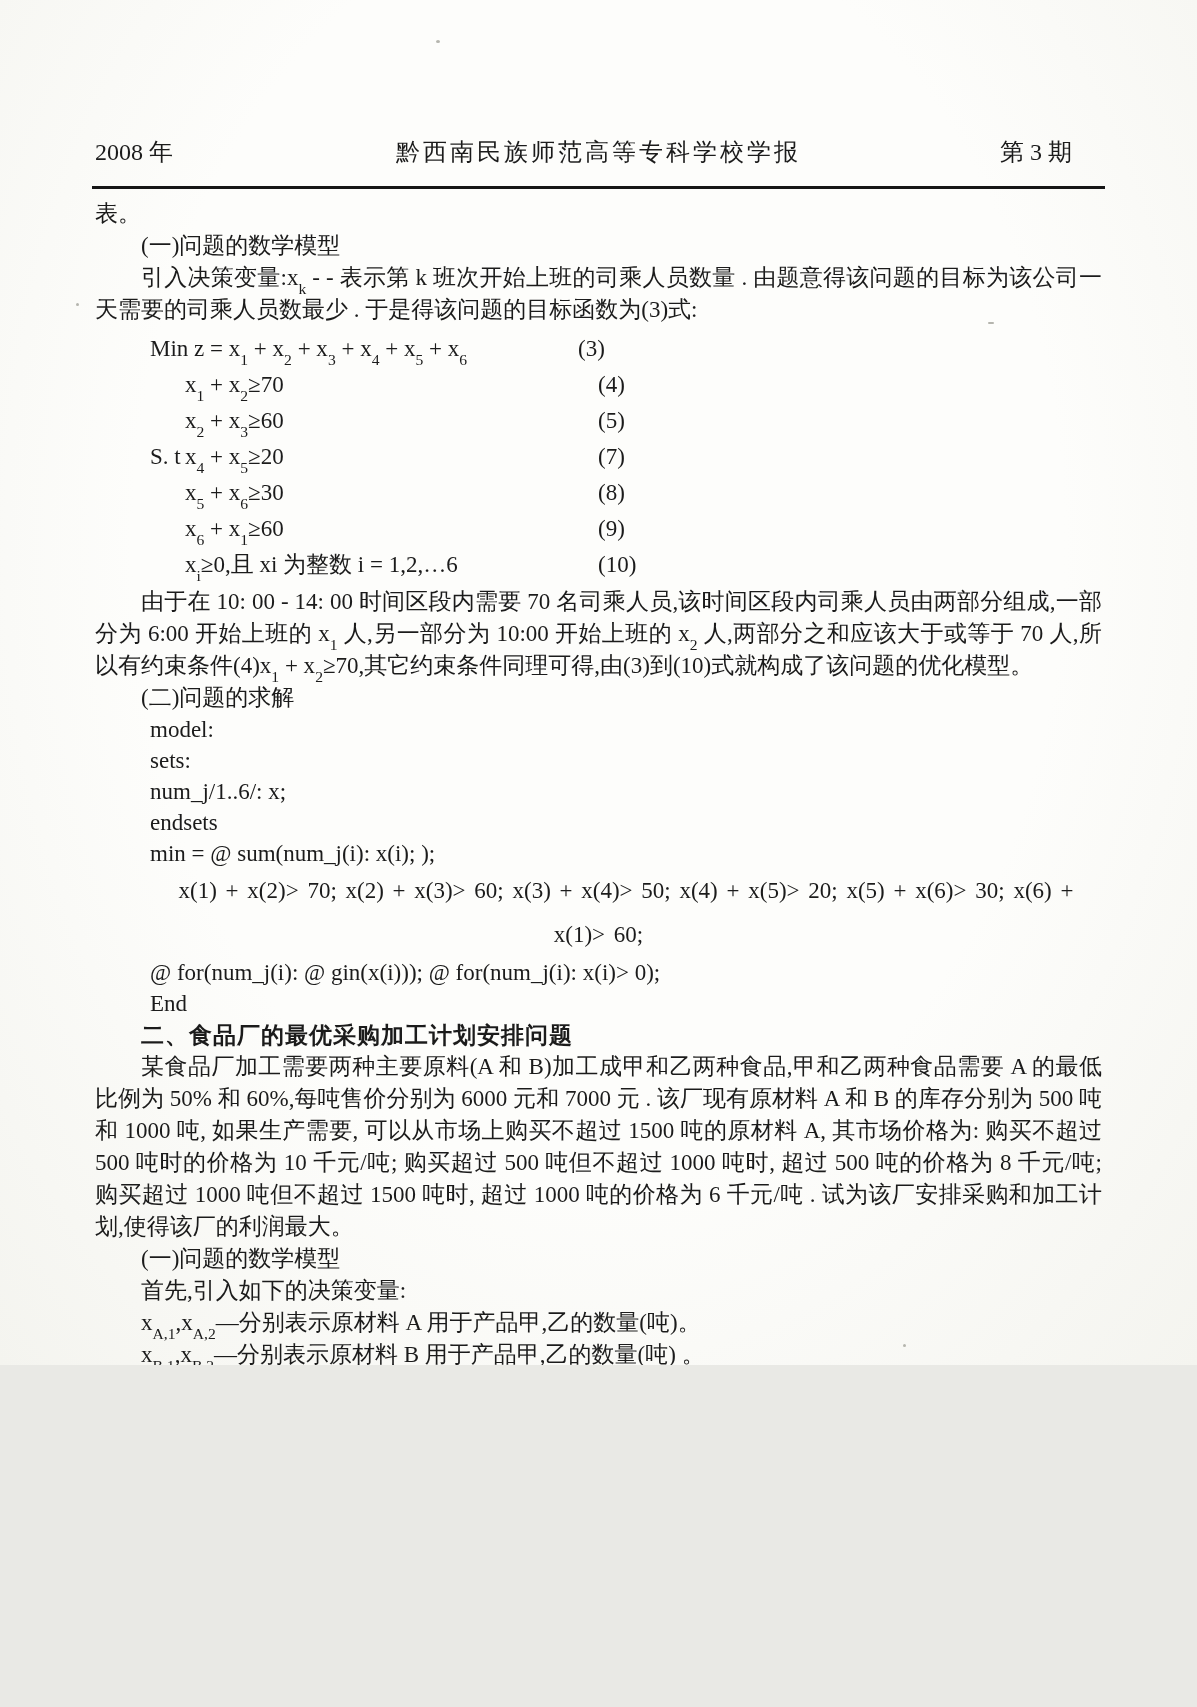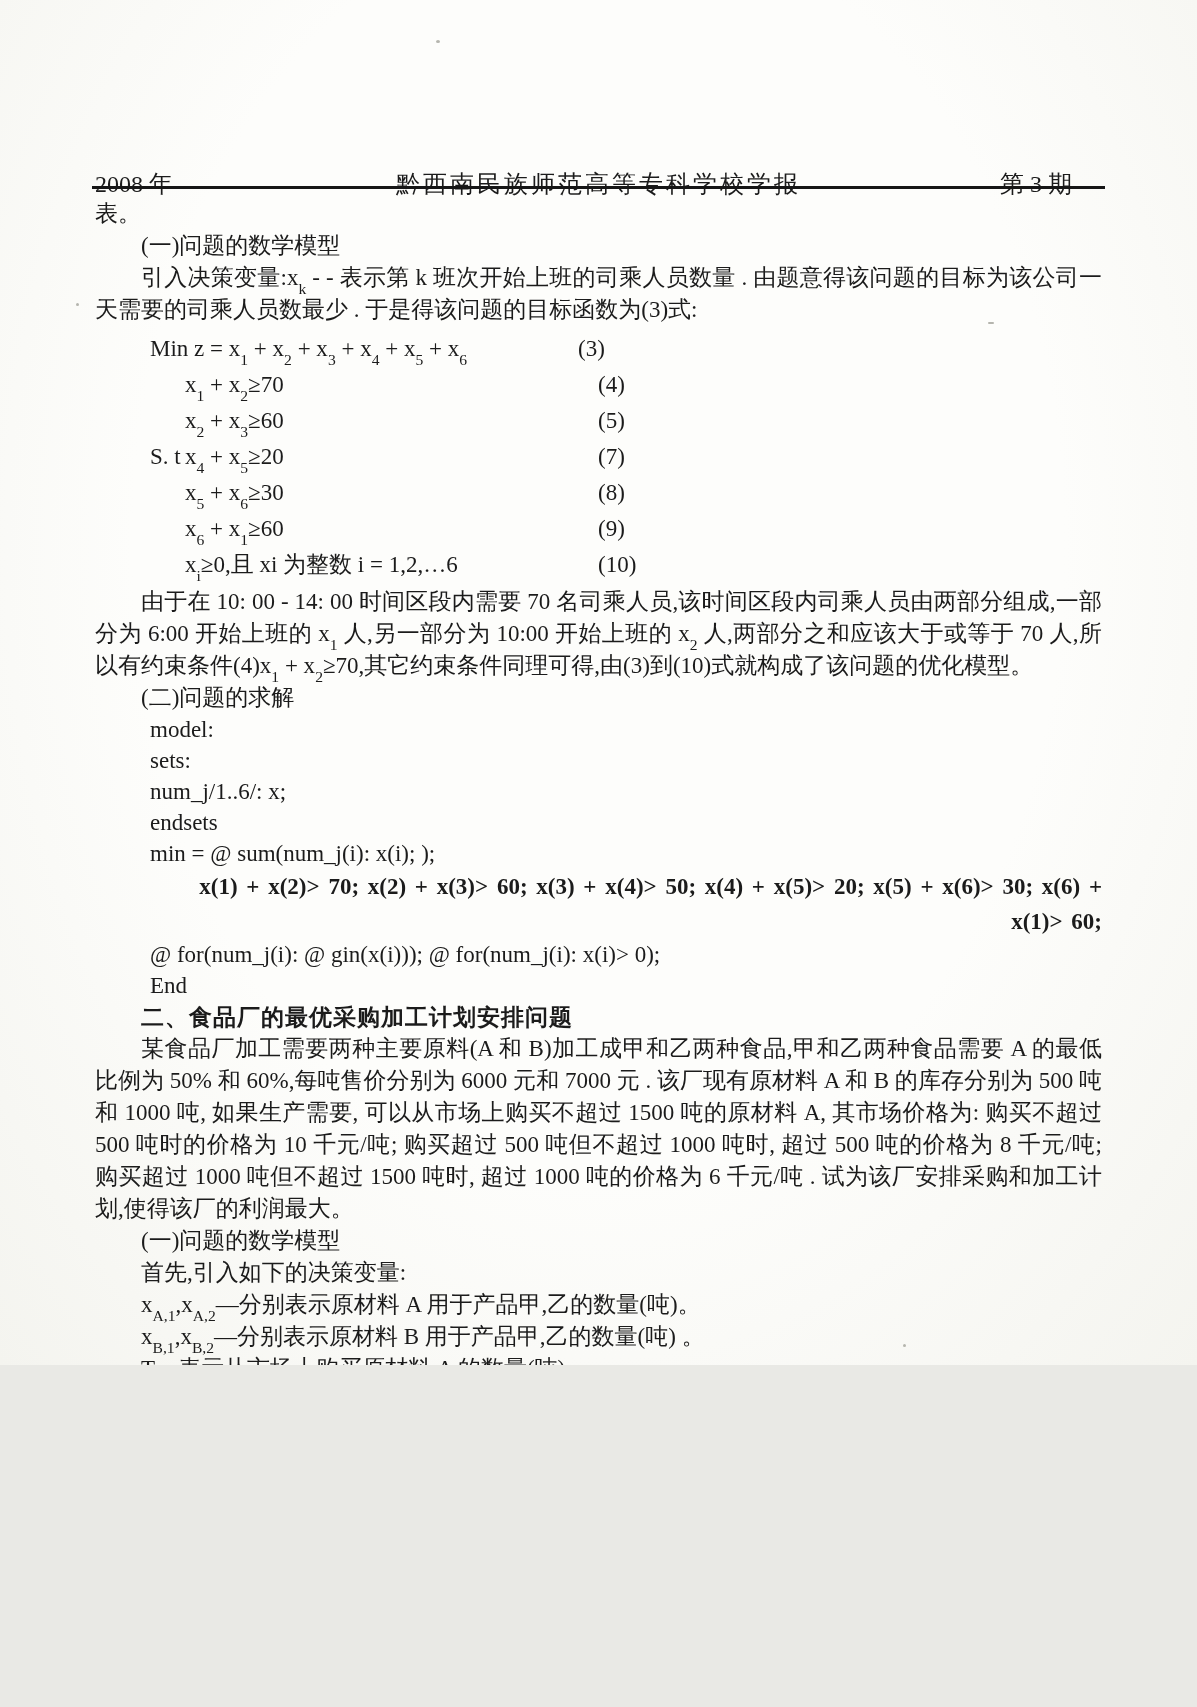--- a/index.html
+++ b/index.html
@@ -11,42 +11,42 @@
     font-family:"Liberation Serif","DejaVu Serif",serif;
     color:#1b1b1b;
     overflow:hidden;
   }
   .header{
     position:absolute;top:136px;left:95px;width:1007px;
     display:flex;align-items:baseline;font-size:24px;
   }
   .header .year{width:210px;text-align:left;}
   .header .jtitle{flex:1;text-align:center;letter-spacing:3px;}
-  .header .issue{width:210px;text-align:right;padding-right:30px;box-sizing:border-box;margin-top:32px;}
+  .header .issue{width:210px;text-align:right;padding-right:30px;box-sizing:border-box;}
   .rule{position:absolute;top:186px;left:92px;width:1013px;height:3px;background:#161616;}
   .content{
     position:absolute;top:198px;left:95px;width:1007px;
     font-size:23px;line-height:32px;text-align:justify;
   }
   .content p{margin:0;}
   .indent{text-indent:46px;}
   .bold-heading{
     font-family:"Liberation Sans","DejaVu Sans",sans-serif;
     font-weight:bold;text-indent:46px;letter-spacing:1px;
   }
   sub{font-size:68%;line-height:0;position:relative;top:0.22em;}
   .eq-block{position:relative;margin:5px 0 3px 0;text-align:left;text-decoration:underline;}
   .eq-row{position:relative;height:36px;line-height:36px;}
   .eq-st{position:absolute;left:55px;}
   .eq-expr{position:absolute;left:90px;}
   .eq-row.first .eq-expr{left:55px;}
   .eq-num{position:absolute;left:503px;}
   .eq-row.first .eq-num{left:483px;}
   .code{padding-left:55px;line-height:31px;text-align:left;}
-  .code-wrap{padding-left:0;text-indent:55px;line-height:35px;text-align:right;word-spacing:3px;font-weight:bold;}
+  .code-wrap{padding-left:0;text-indent:55px;line-height:44px;text-align:center;word-spacing:3px;}
   .footer{position:absolute;top:1562px;left:120px;font-size:23px;letter-spacing:2px;margin-top:19px;}
   .speck{position:absolute;background:#b5b5ae;border-radius:50%;}
   .speck.s1{top:40px;left:436px;width:4px;height:3px;}
   .speck.s2{top:322px;left:988px;width:6px;height:2px;border-radius:1px;}
   .speck.s3{top:1344px;left:903px;width:3px;height:3px;}
   .speck.s4{top:303px;left:76px;width:3px;height:3px;}
 </style>
 </head>
 <body>
 

